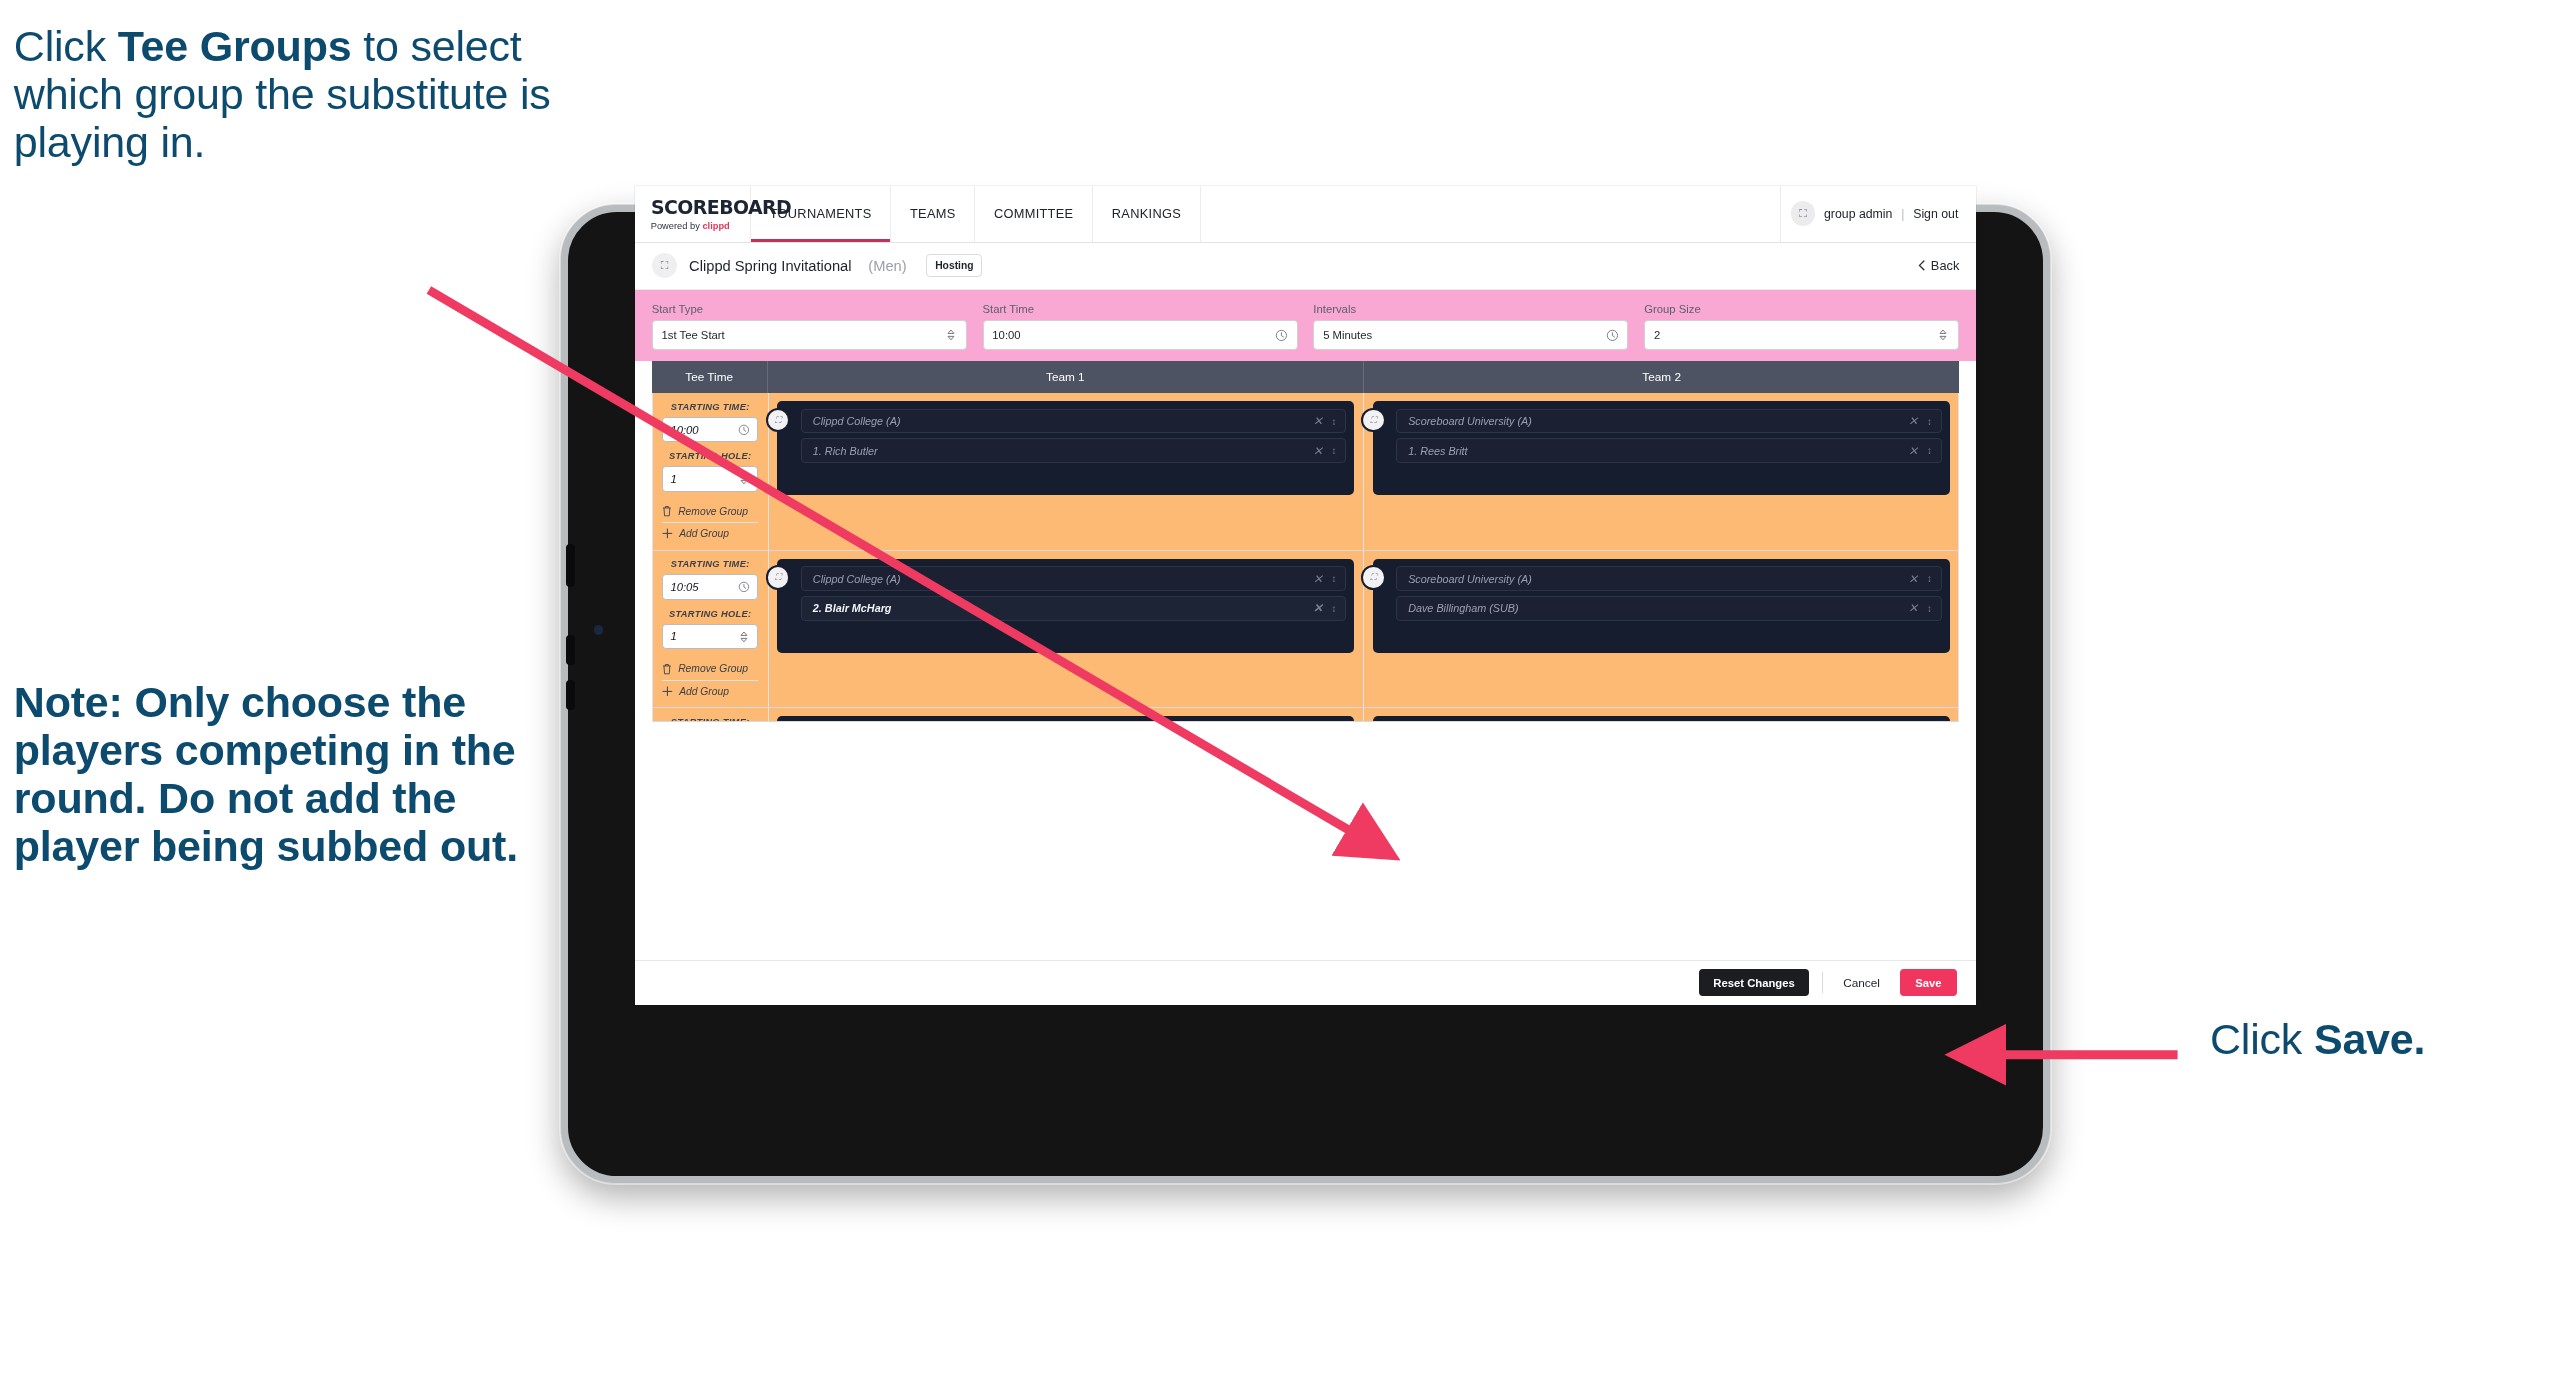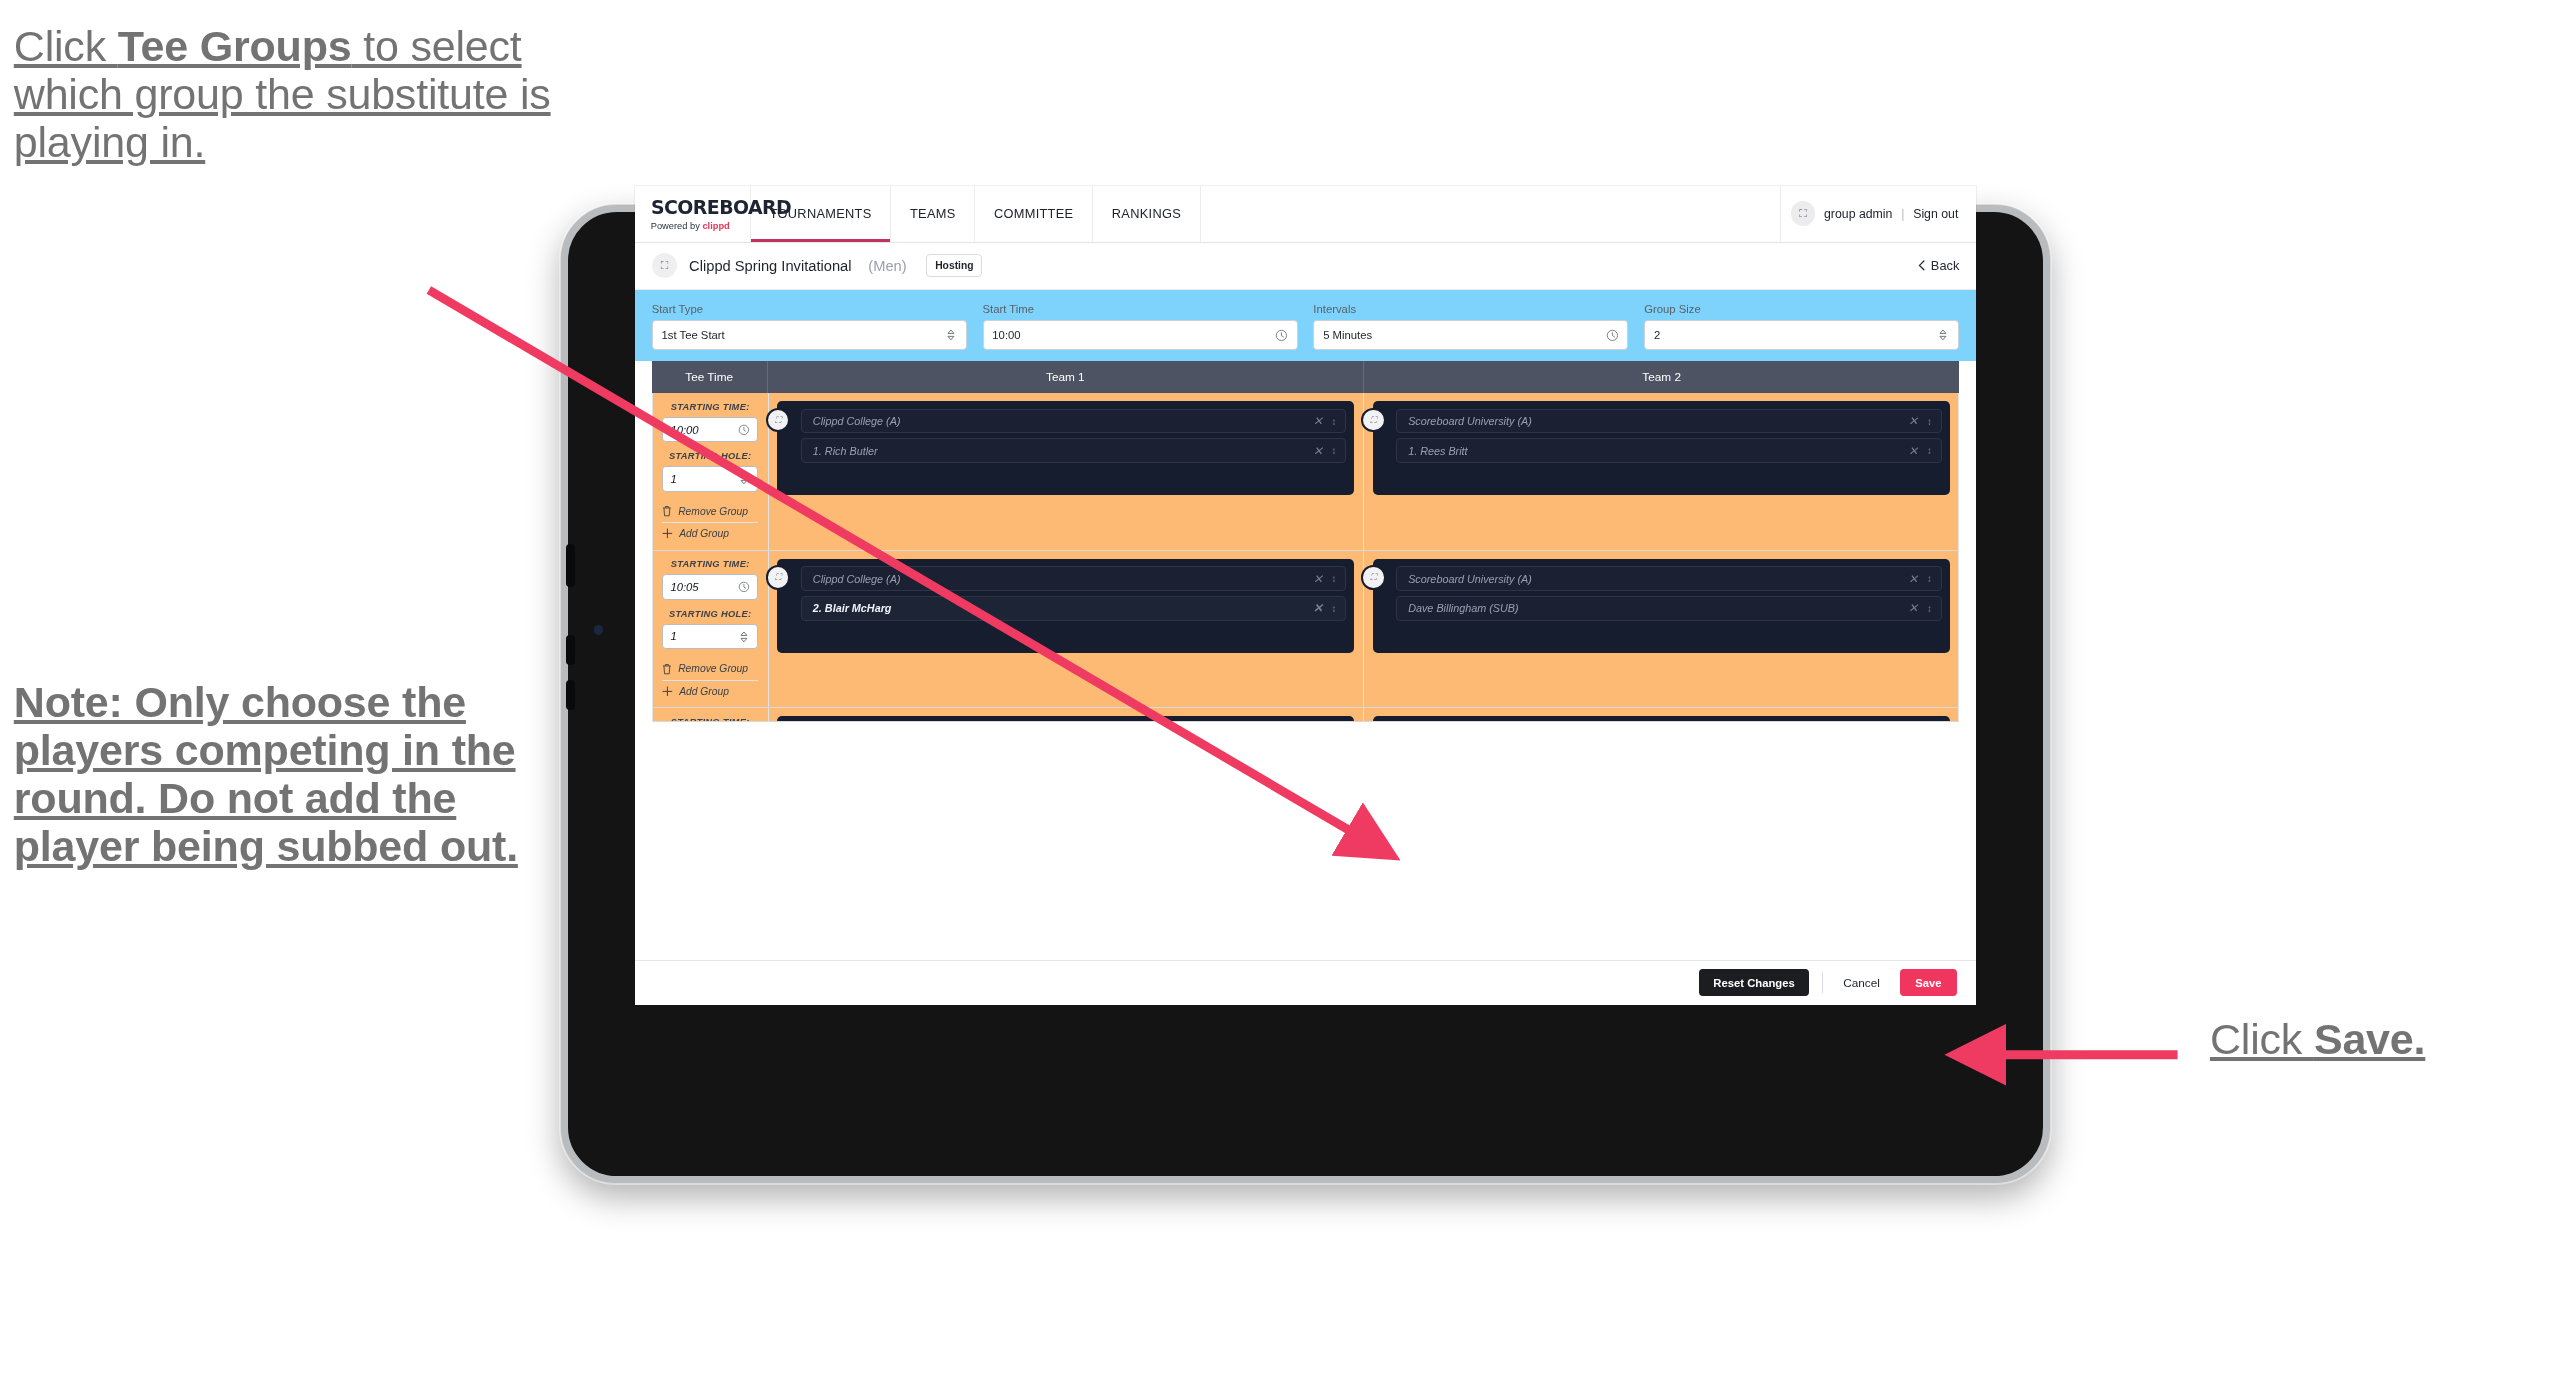--- a/index.html
+++ b/index.html
@@ -7,26 +7,25 @@
     width: 2576px; height: 1385px;
     background: #ffffff;
     font-family: "Liberation Sans", sans-serif;
     overflow: hidden;
   }
   #stage { position: relative; width: 2576px; height: 1385px; background:#fff; }
 
   
   .anno {
     position: absolute;
-    color: #737373;
+    color: #0c4a6e;
     font-size: 43px;
     line-height: 1.12;
     font-weight: 400;
     letter-spacing: -0.2px;
-    text-decoration: underline;
   }
   .anno b { font-weight: 700; }
   #anno-tee-groups { left: 13.8px; top: 21.6px; width: 590px; }
   #anno-note { left: 13.8px; top: 678px; width: 560px; font-weight: 700; }
   #anno-save { left: 2210px; top: 1015px; width: 354px; font-size: 43px; white-space: nowrap; }
 
   .arrow-svg { position: absolute; left:0; top:0; width:2576px; height:1385px; pointer-events:none; }
 
   
   #tablet {
@@ -86,21 +85,21 @@
 
   
   #crumb { height:47px; display:flex; align-items:center; padding:0 16.7px; gap:11.8px; border-bottom:1px solid #ececee; background:#fff; }
   #crumb .cavatar { width:25.6px; height:25.6px; border-radius:50%; background:#efeff1; display:flex; align-items:center; justify-content:center; font-size:10.8px; color:#737884; }
   #crumb .ctitle { font-size:14.7px; color:#1d222c; }
   #crumb .cgender { font-size:14.7px; color:#9ba0ab; margin-left:4.9px; }
   #crumb .badge { margin-left:7.9px; font-size:10.3px; font-weight:700; color:#1d222c; border:1px solid #dadbde; border-radius:3.9px; padding:4.9px 7.9px; background:#fff; }
   #crumb .back { margin-left:auto; font-size:12.8px; color:#262a34; display:flex; align-items:center; gap:5.9px; cursor:pointer; }
 
   
-  #controls { display:flex; gap:15.7px; padding:13.8px 16.7px 11.8px 16.7px; background:#7dd3fc; }
+  #controls { display:flex; gap:15.7px; padding:13.8px 16.7px 11.8px 16.7px; background:#f9a8d4; }
   .field { flex:1; }
   .field label { display:block; font-size:11.3px; color:#5b6069; margin-bottom:4.9px; }
   .select {
     height:29.5px; border:1px solid #cfd1d6; border-radius:3.9px; background:#fff;
     display:flex; align-items:center; padding:0 8.8px; font-size:11.3px; color:#1e222b;
     position:relative; cursor:pointer;
   }
   .select .val { flex:1; }
   .ic { width:12.8px; height:12.8px; color:#70757f; display:flex; align-items:center; justify-content:center; }
 

